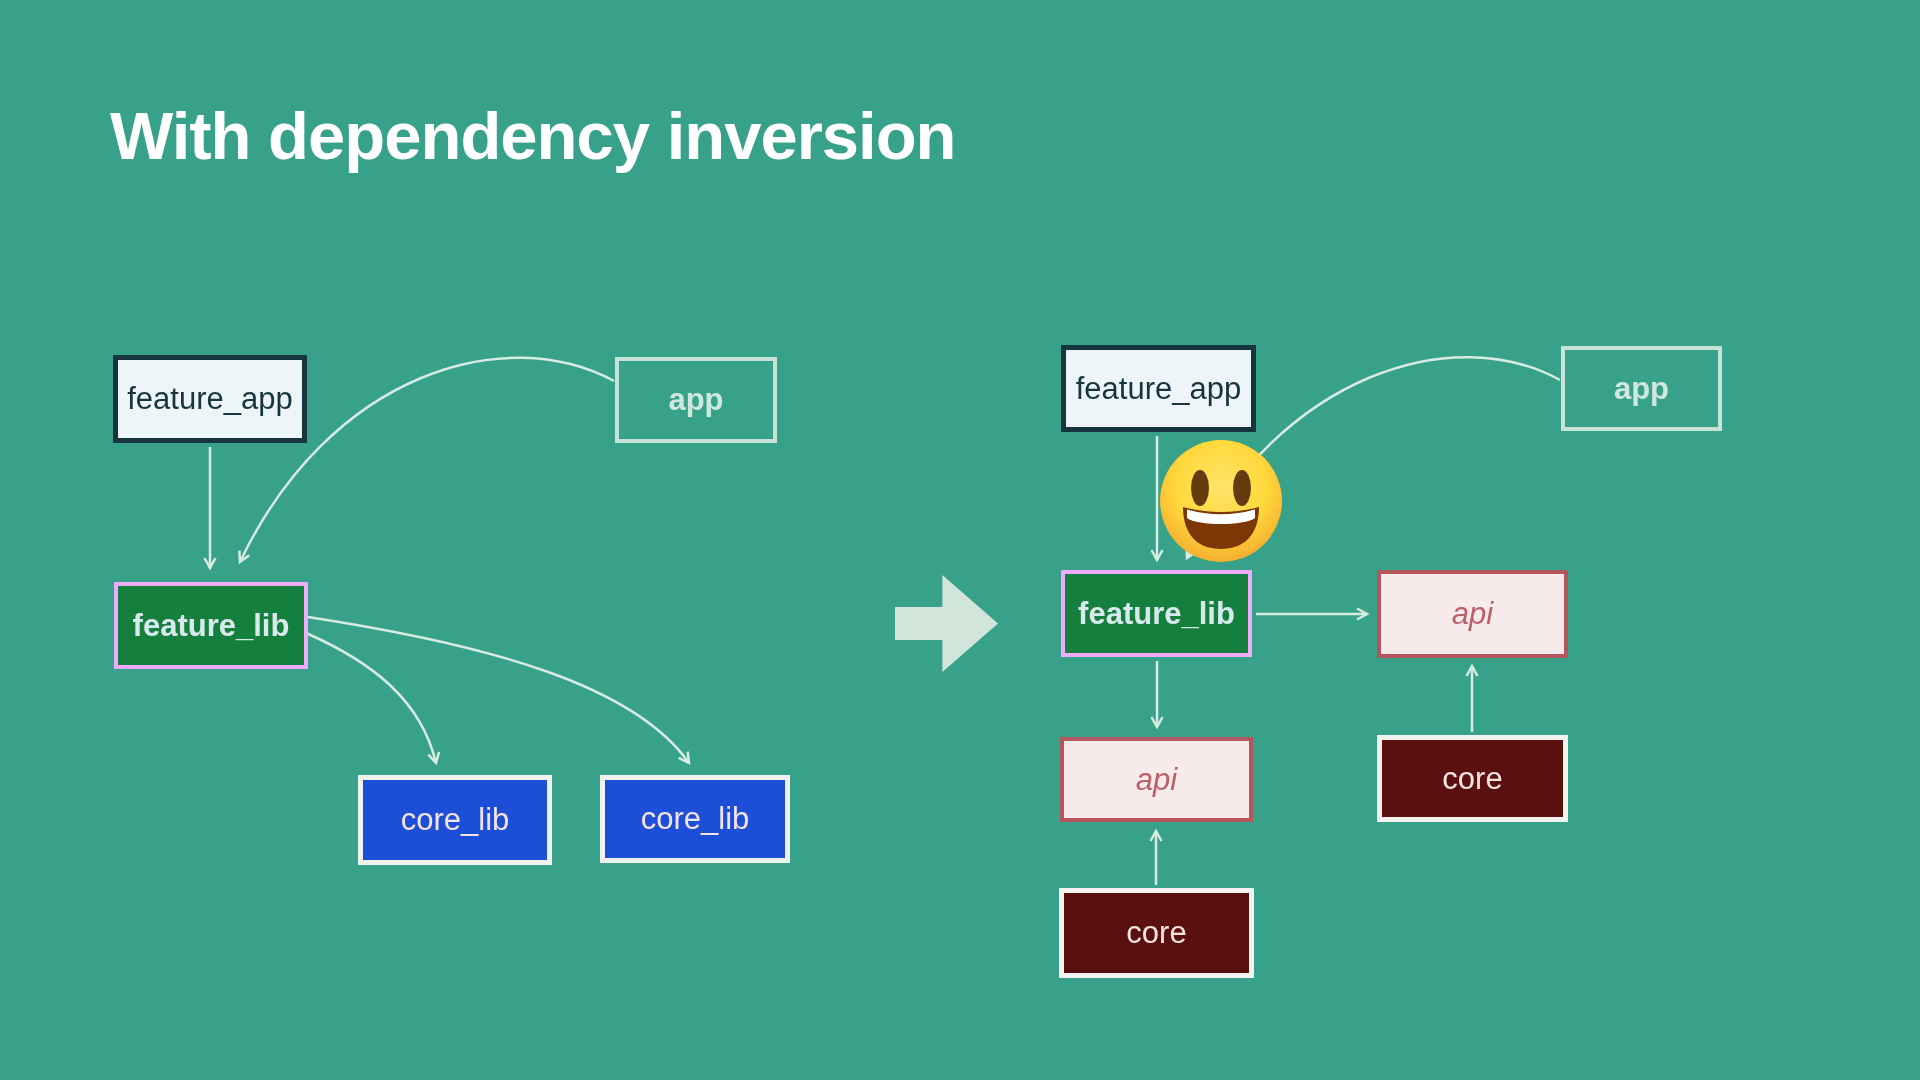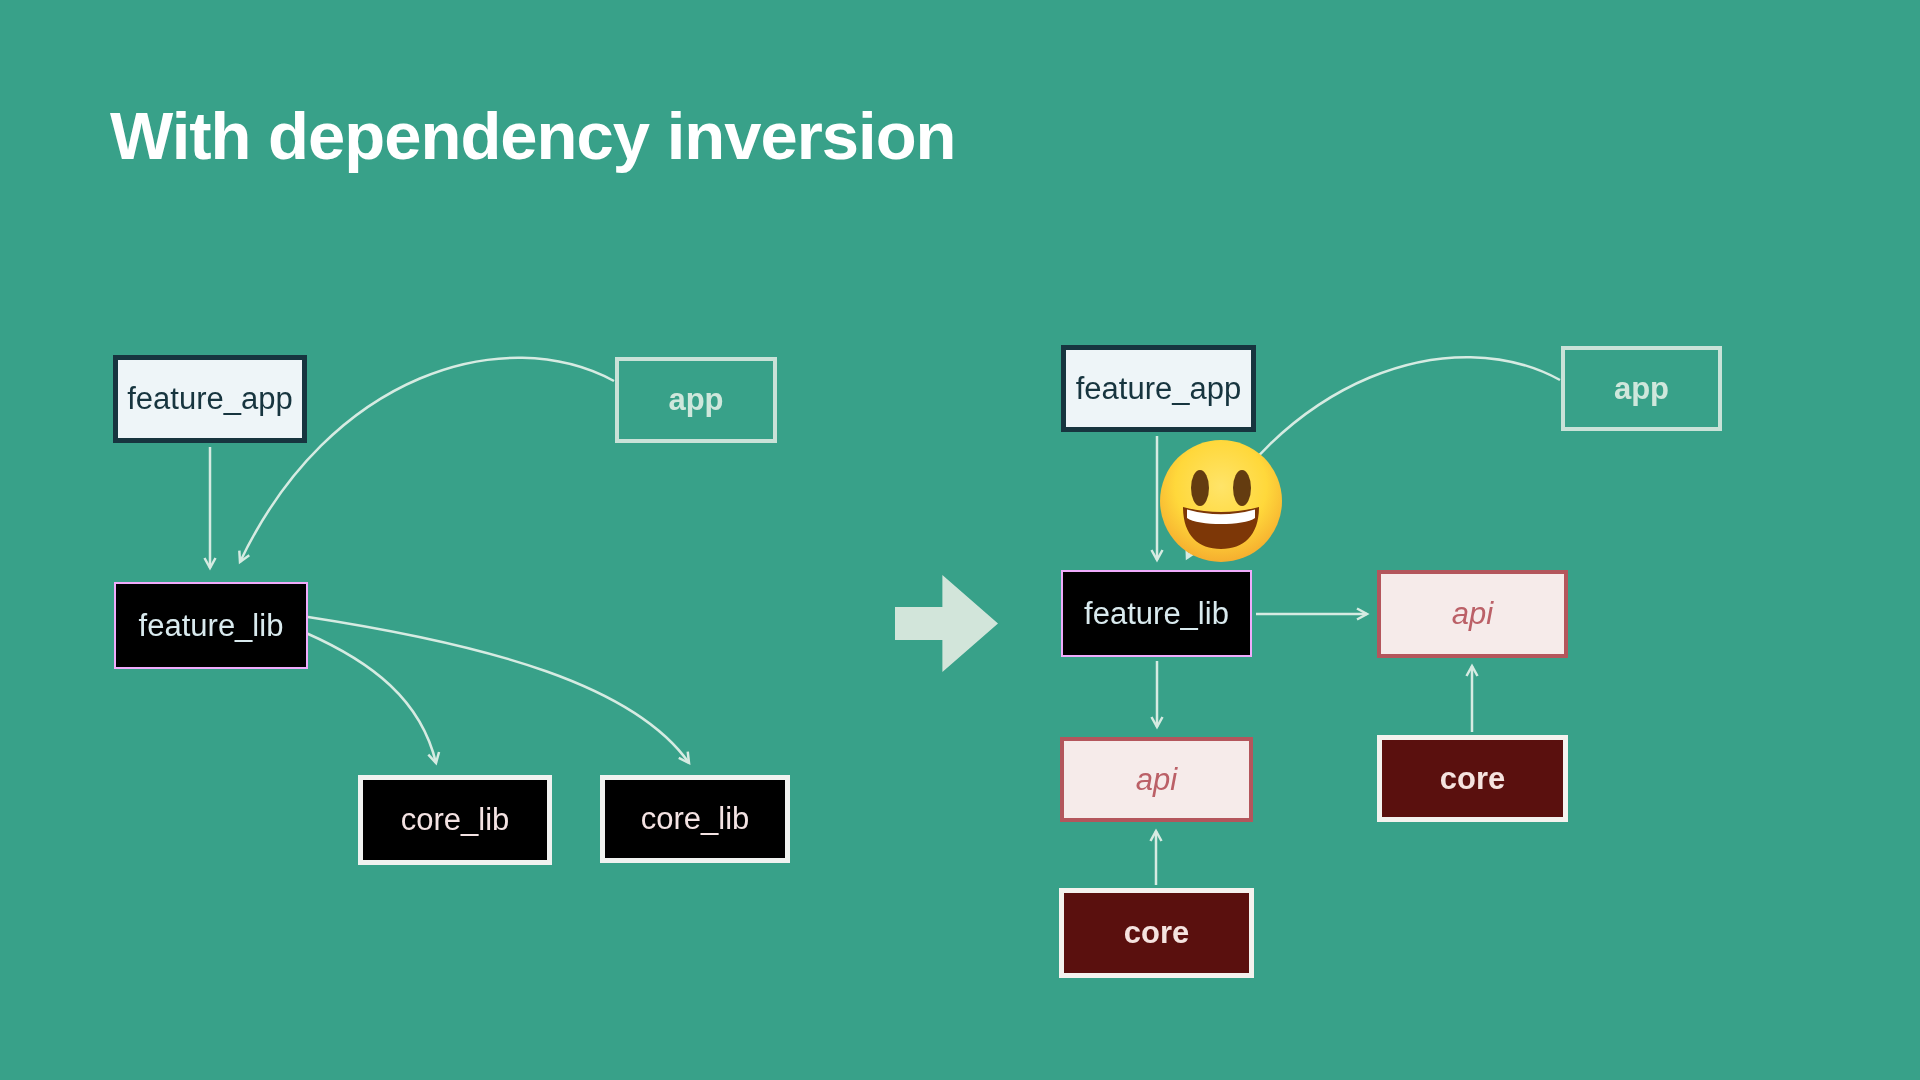--- a/index.html
+++ b/index.html
@@ -31,24 +31,24 @@
     position: absolute;
     box-sizing: border-box;
     display: flex;
     align-items: center;
     justify-content: center;
     font-size: 31px;
     z-index: 2;
   }
   .n-light  { background: #eef5f8; border: 5px solid #17353f; color: #17353f; }
   .n-outline{ background: transparent; border: 4px solid #c9e2d8; color: #cfe7dc; font-weight: bold; }
-  .n-dark   { background: #000000; border: 2px solid #f0abfc; color: #d9eaee; }
-  .n-rose   { background: #000000; border: 5px solid #f0f2f0; color: #f4e3e3; }
+  .n-dark   { background: #15803d; border: 4px solid #f0abfc; color: #d9eaee; font-weight: bold; }
+  .n-rose   { background: #1d4ed8; border: 5px solid #f0f2f0; color: #f4e3e3; }
   .n-pale   { background: #f6ebea; border: 4px solid #b4565c; color: #bb6067; font-style: italic; }
-  .n-maroon { background: #5a100e; border: 5px solid #f4f2ee; color: #f5e3df; font-weight: bold; }
+  .n-maroon { background: #5a100e; border: 5px solid #f4f2ee; color: #f5e3df; }
   .transform-arrow {
     position: absolute;
     left: 895px; top: 575px;
     width: 103px; height: 97px;
     background: #d2e5da;
     clip-path: polygon(0 33%, 46% 33%, 46% 0, 100% 50%, 46% 100%, 46% 67%, 0 67%);
     z-index: 2;
   }
   .emoji {
     position: absolute;

